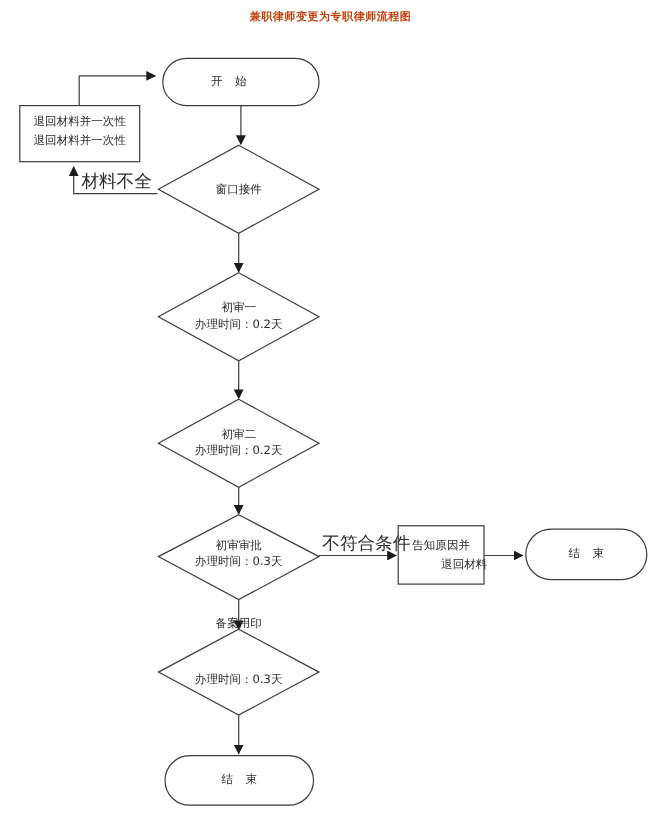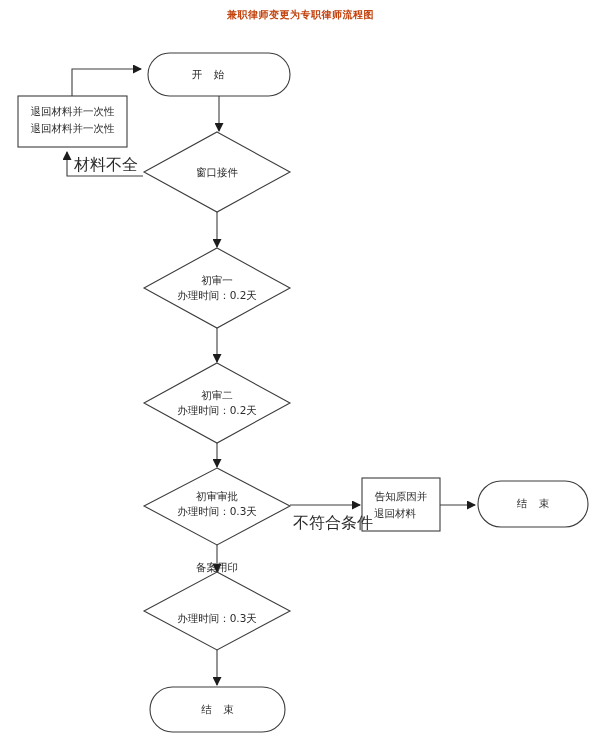--- a/index.html
+++ b/index.html
@@ -123,24 +123,24 @@
 <div class="node-label" style="left:144px; top:273px; width:146px;">初审一</div>
 <div class="node-label" style="left:144px; top:288px; width:146px;">办理时间：0.2天</div>
 
 <div class="node-label" style="left:144px; top:388px; width:146px;">初审二</div>
 <div class="node-label" style="left:144px; top:403px; width:146px;">办理时间：0.2天</div>
 
 <div class="node-label" style="left:144px; top:489px; width:146px;">初审审批</div>
 <div class="node-label" style="left:144px; top:504px; width:146px;">办理时间：0.3天</div>
 
 <div class="node-label" style="left:362px; top:489px; width:78px;">告知原因并</div>
-<div class="node-label" style="left:350px; top:506px; width:90px;">退回材料</div>
+<div class="node-label" style="left:377px; top:506px; width:90px;">退回材料</div>
 
 <div class="node-label spaced" style="left:478px; top:496px; width:110px;">结 束</div>
 
 <div class="node-label" style="left:144px; top:560px; width:146px;">备案用印</div>
 <div class="node-label" style="left:144px; top:611px; width:146px;">办理时间：0.3天</div>
 
 <div class="node-label spaced" style="left:150px; top:702px; width:135px;">结 束</div>
 
 <div class="edge-label" style="left:74px; top:158px;">材料不全</div>
 
-<div class="edge-label" style="left:293px; top:487px;margin-top:29px;">不符合条件</div>
+<div class="edge-label" style="left:293px; top:487px;">不符合条件</div>
 
 </body></html>

